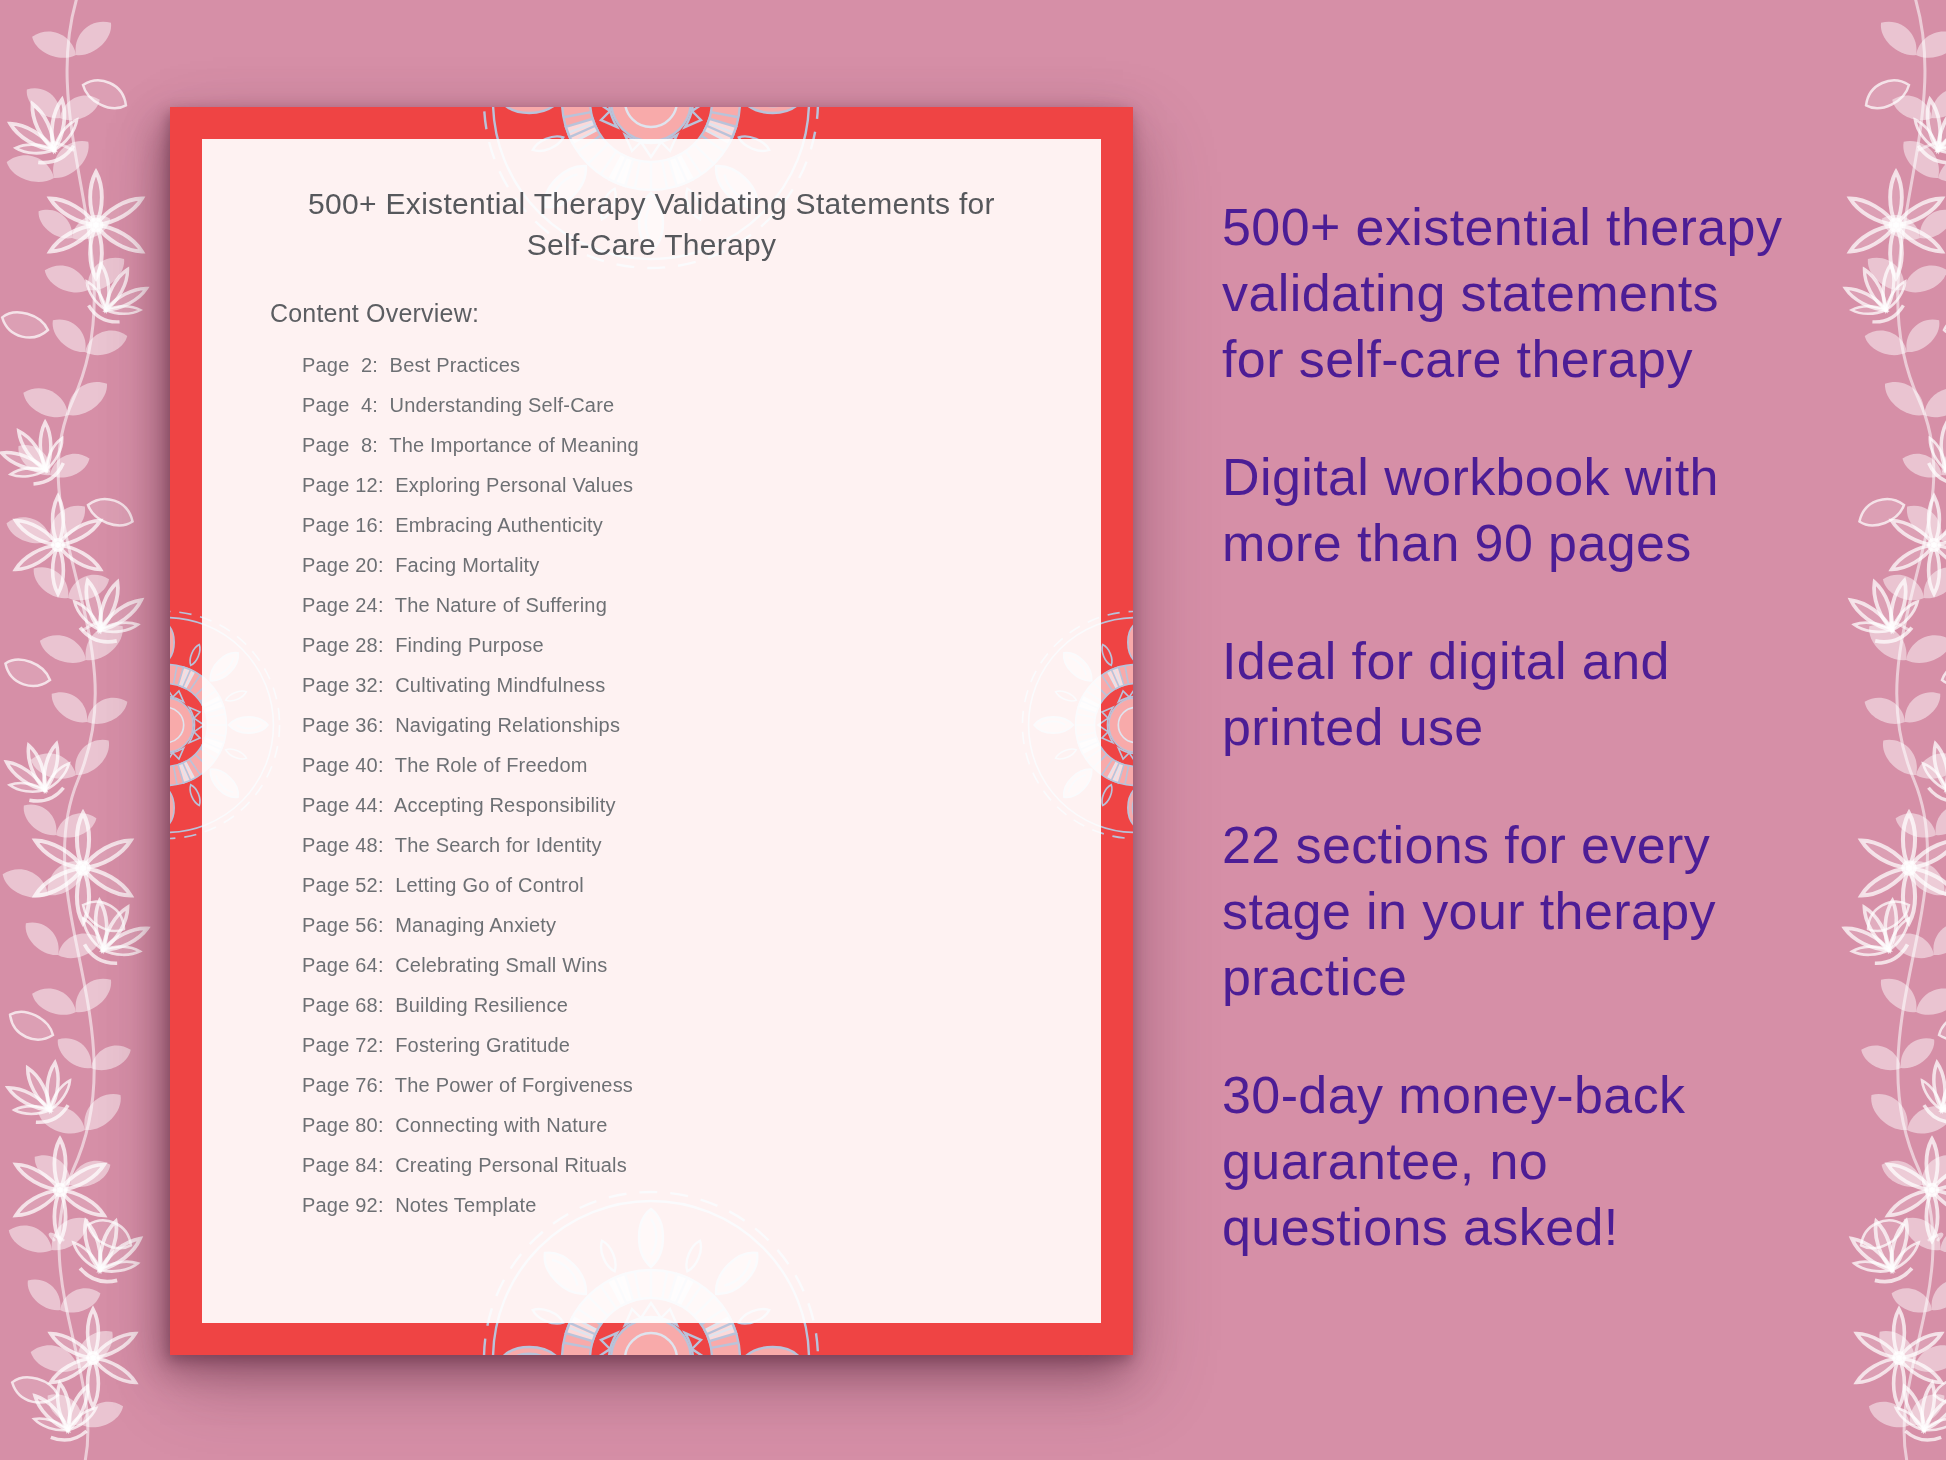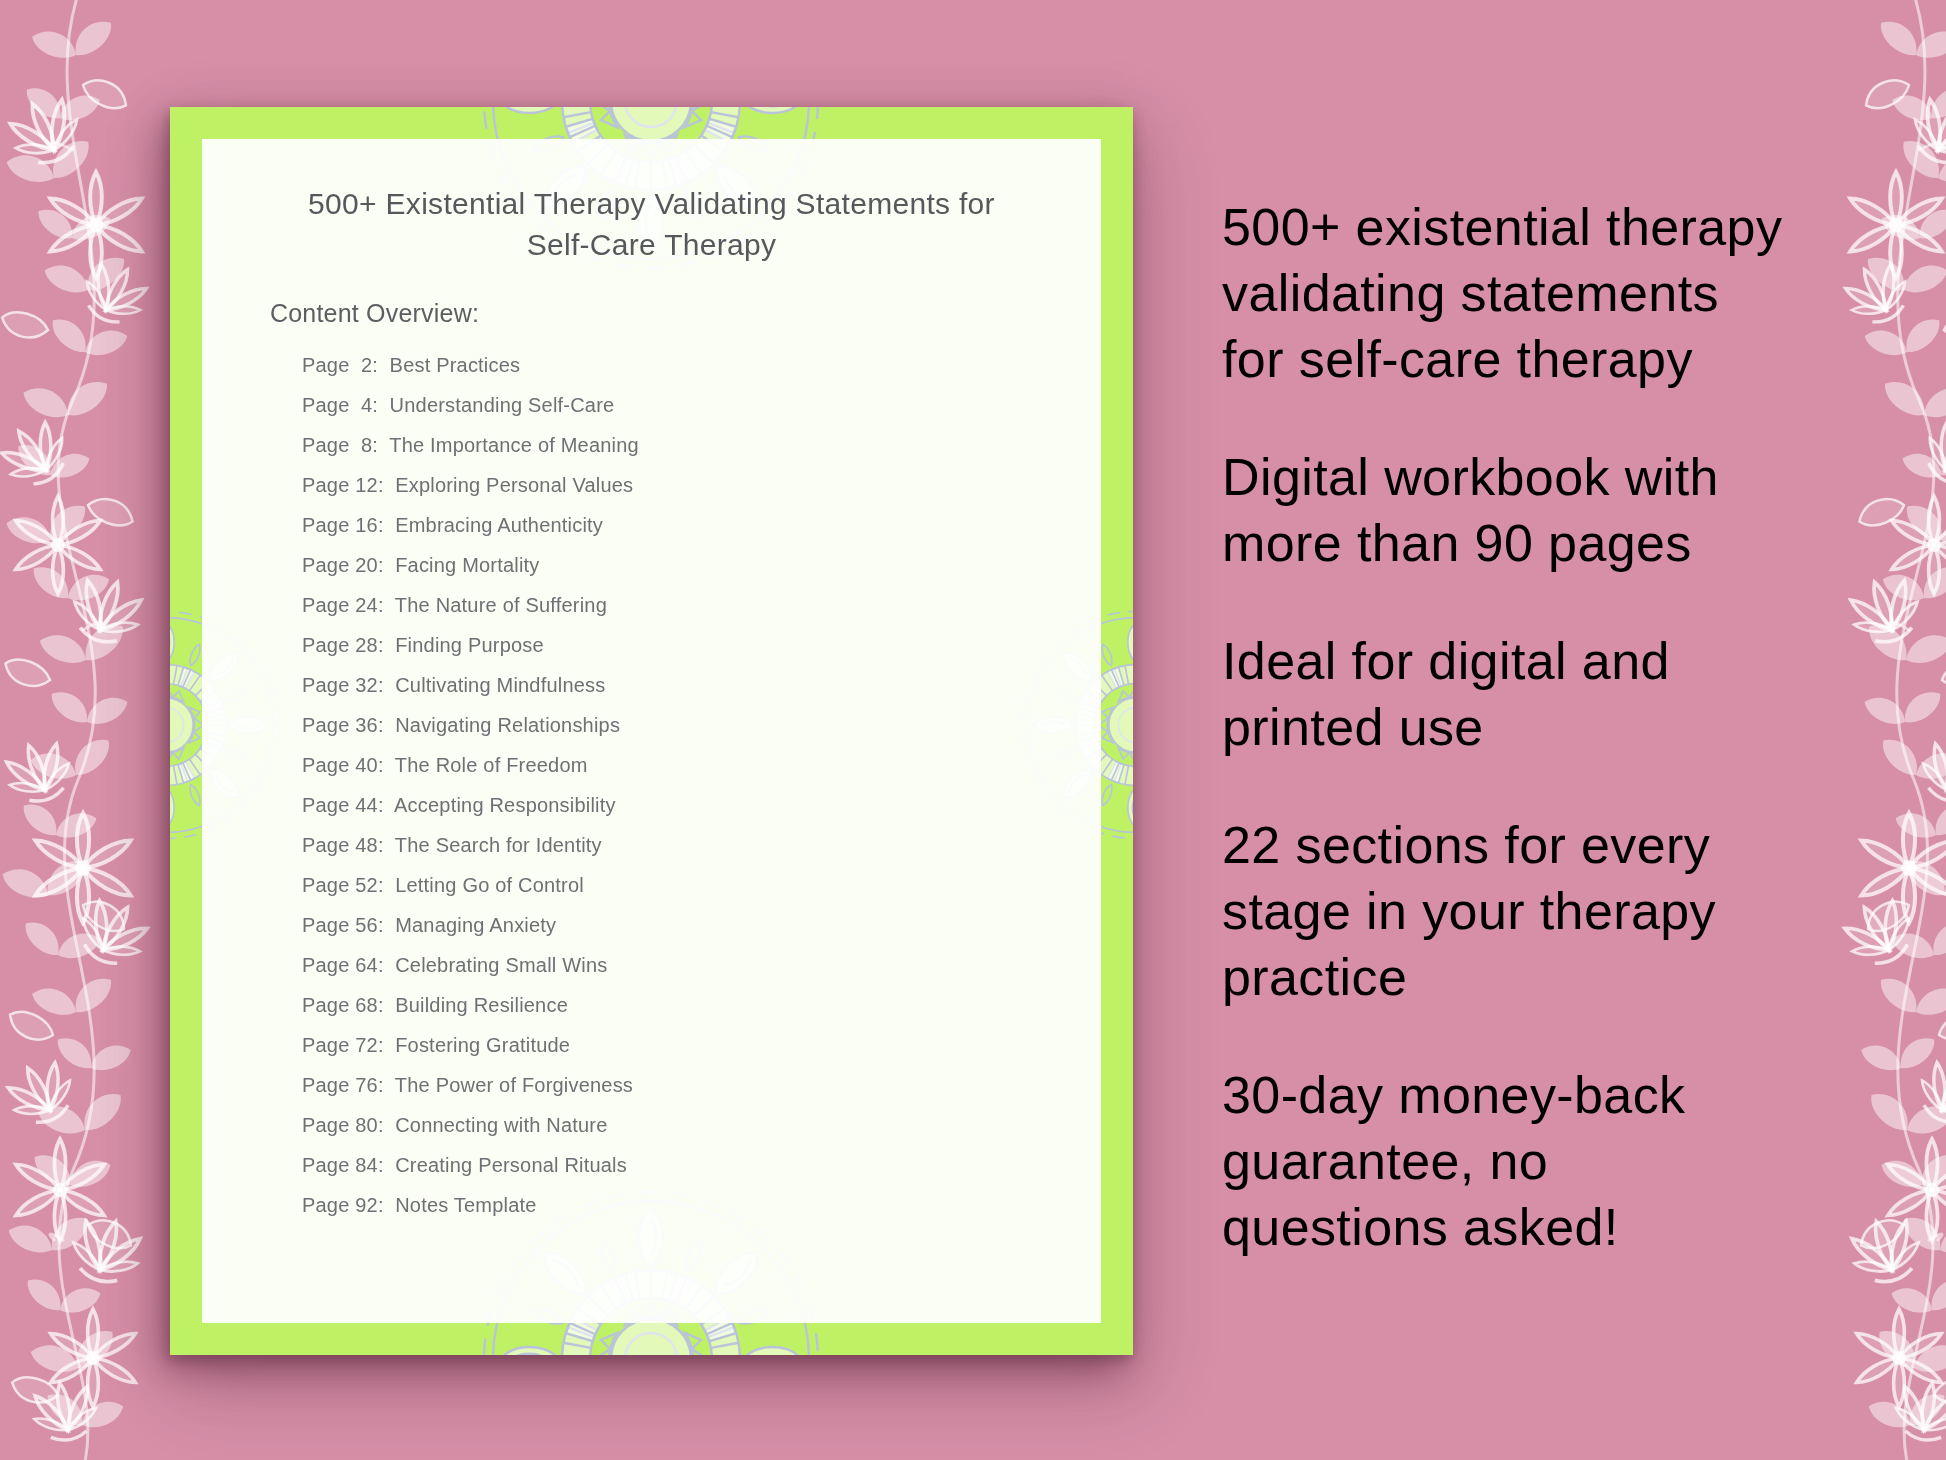--- a/index.html
+++ b/index.html
@@ -16,21 +16,21 @@
   .vine-left  { left: -12px; }
   .vine-right { right: -58px; transform: scaleX(-1); }
   .vine .s  { fill: none; stroke: rgba(255,255,255,.55); stroke-width: 3; stroke-linecap: round; }
   .vine .fl { fill: rgba(255,255,255,.48); stroke: none; }
   .vine .ol { fill: rgba(255,255,255,.15); stroke: rgba(255,255,255,.72); stroke-width: 2.5; }
 
   
   .document {
     position: absolute; left: 170px; top: 107px;
     width: 963px; height: 1248px;
-    background: #bef264;
+    background: #ef4444;
     box-shadow: -10px 16px 36px rgba(96,44,66,.50),
                 -2px 5px 12px rgba(96,44,66,.45),
                  8px 30px 70px rgba(96,44,66,.30);
     overflow: hidden;
   }
   .mandalas { position: absolute; left: 0; top: 0; }
   .mnd { stroke: #b9c3da; fill: none; stroke-width: 2.4; }
   .mnd .pf { fill: rgba(255,255,255,.55); }
   .doc-inner {
     position: absolute; left: 32px; top: 32px;
@@ -61,21 +61,21 @@
   }
 
   
   .benefits {
     position: absolute; left: 1222px; top: 194px;
     width: 700px;
     display: flex; flex-direction: column; gap: 52px;
   }
   .benefit {
     font-size: 52px; line-height: 66px;
-    color: #000000; letter-spacing: .4px;
+    color: #4c1d95; letter-spacing: .4px;
     font-weight: 400;
   }
 </style>
 </head>
 <body>
 
 <svg class="vine vine-left" width="170" height="1460" viewBox="0 0 170 1460">
   <defs>
     <path id="lf" d="M0,0 C6,-19 30,-27 46,-12 C40,4 14,10 0,0 Z"></path>
     <g id="lp">

